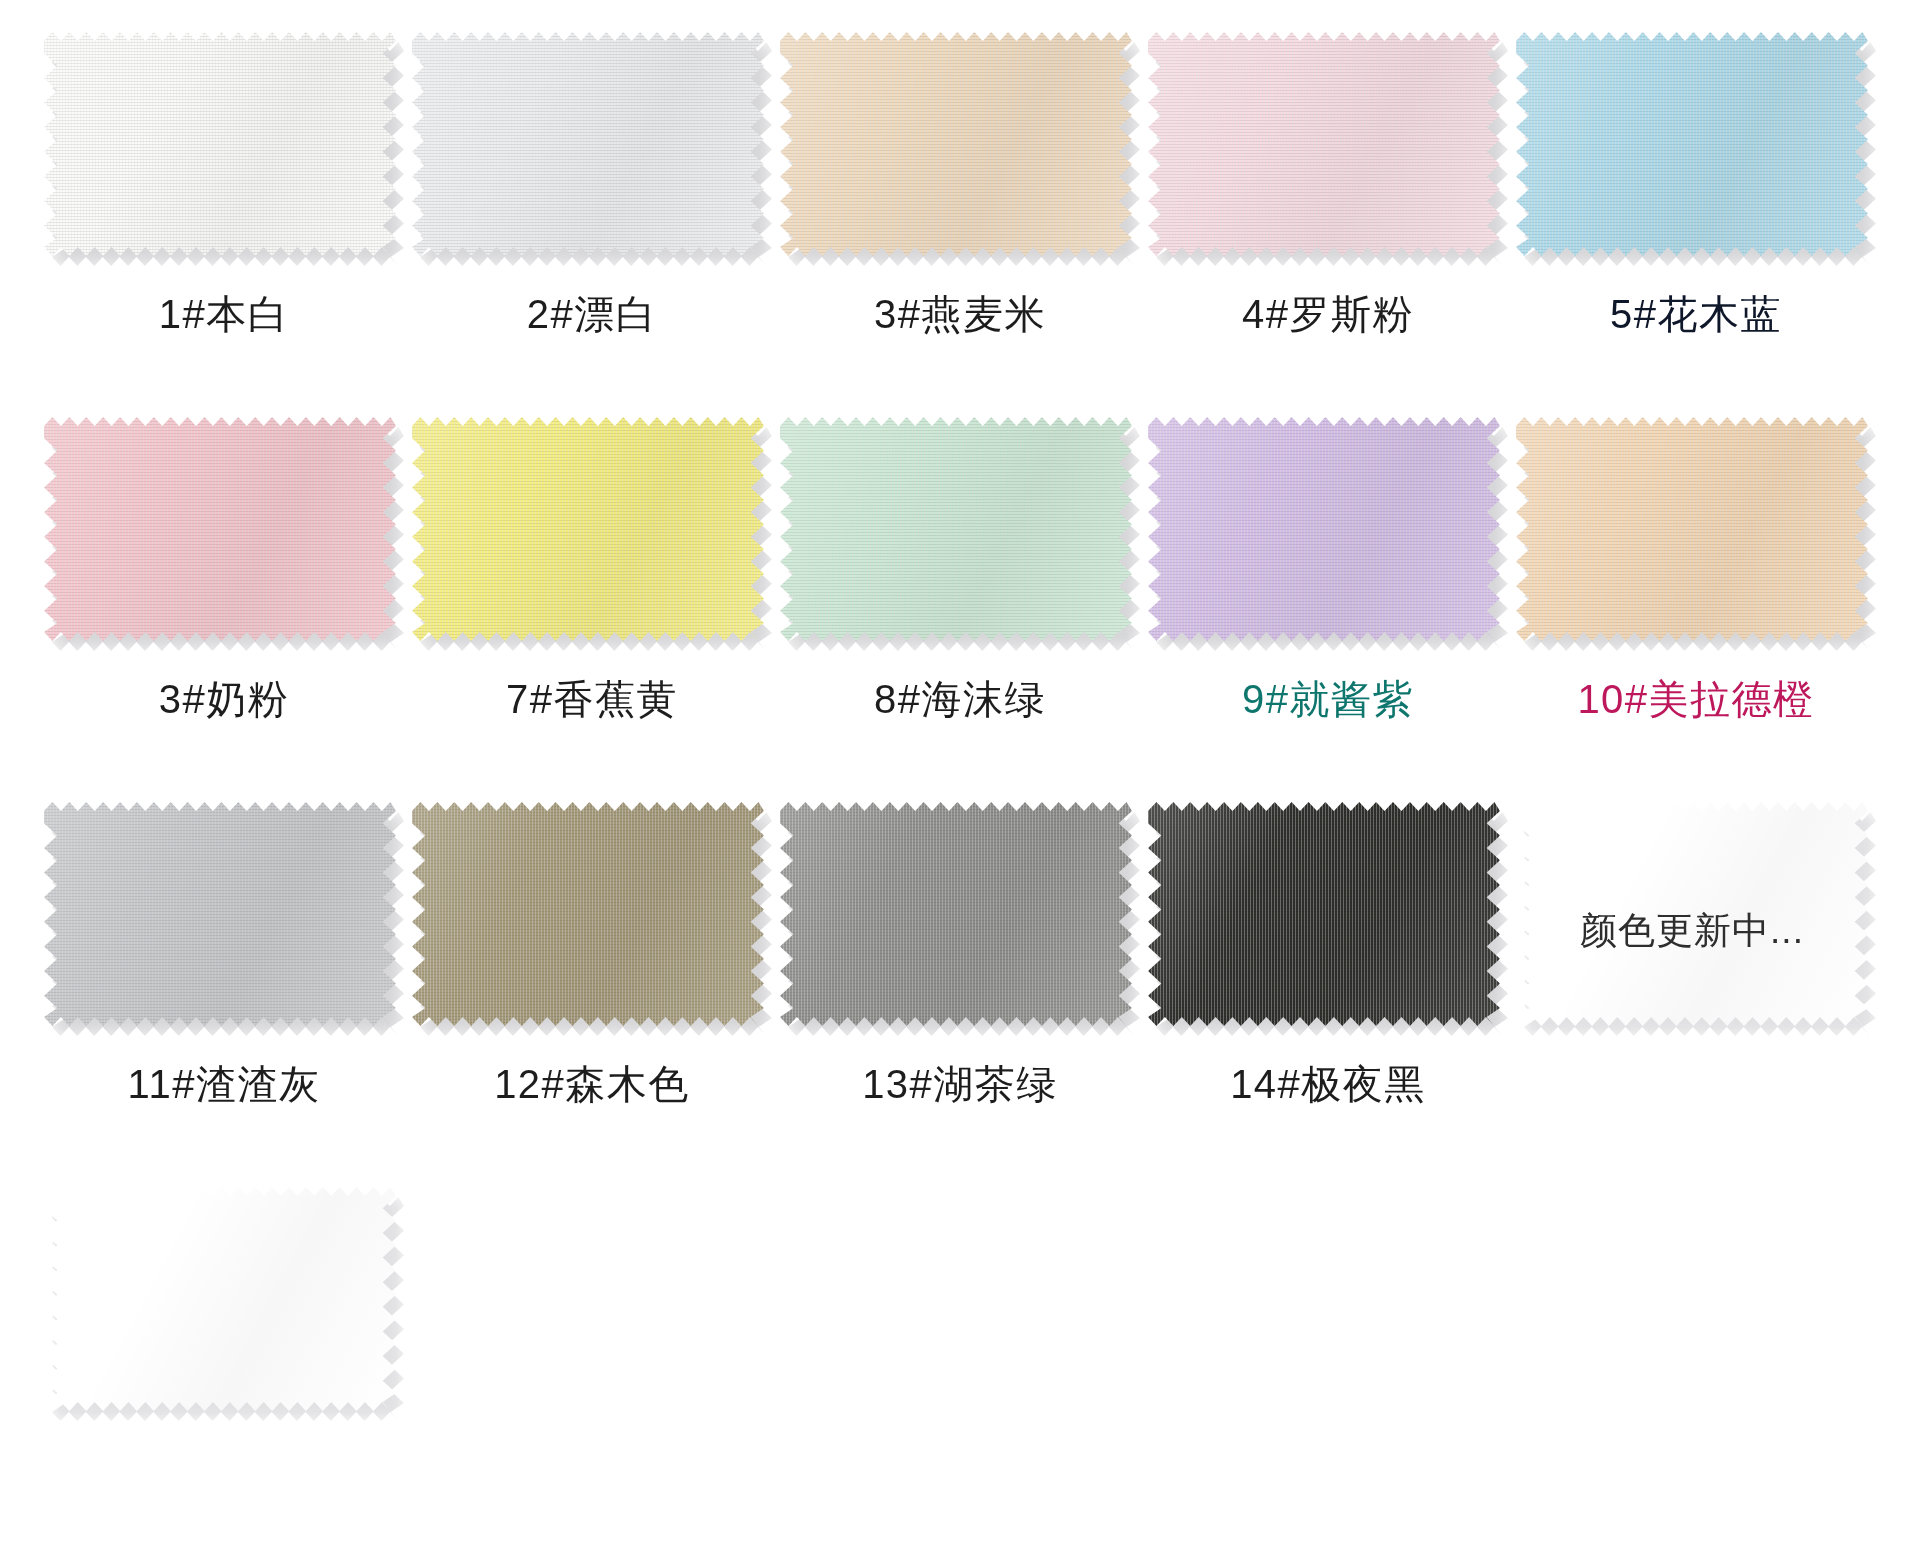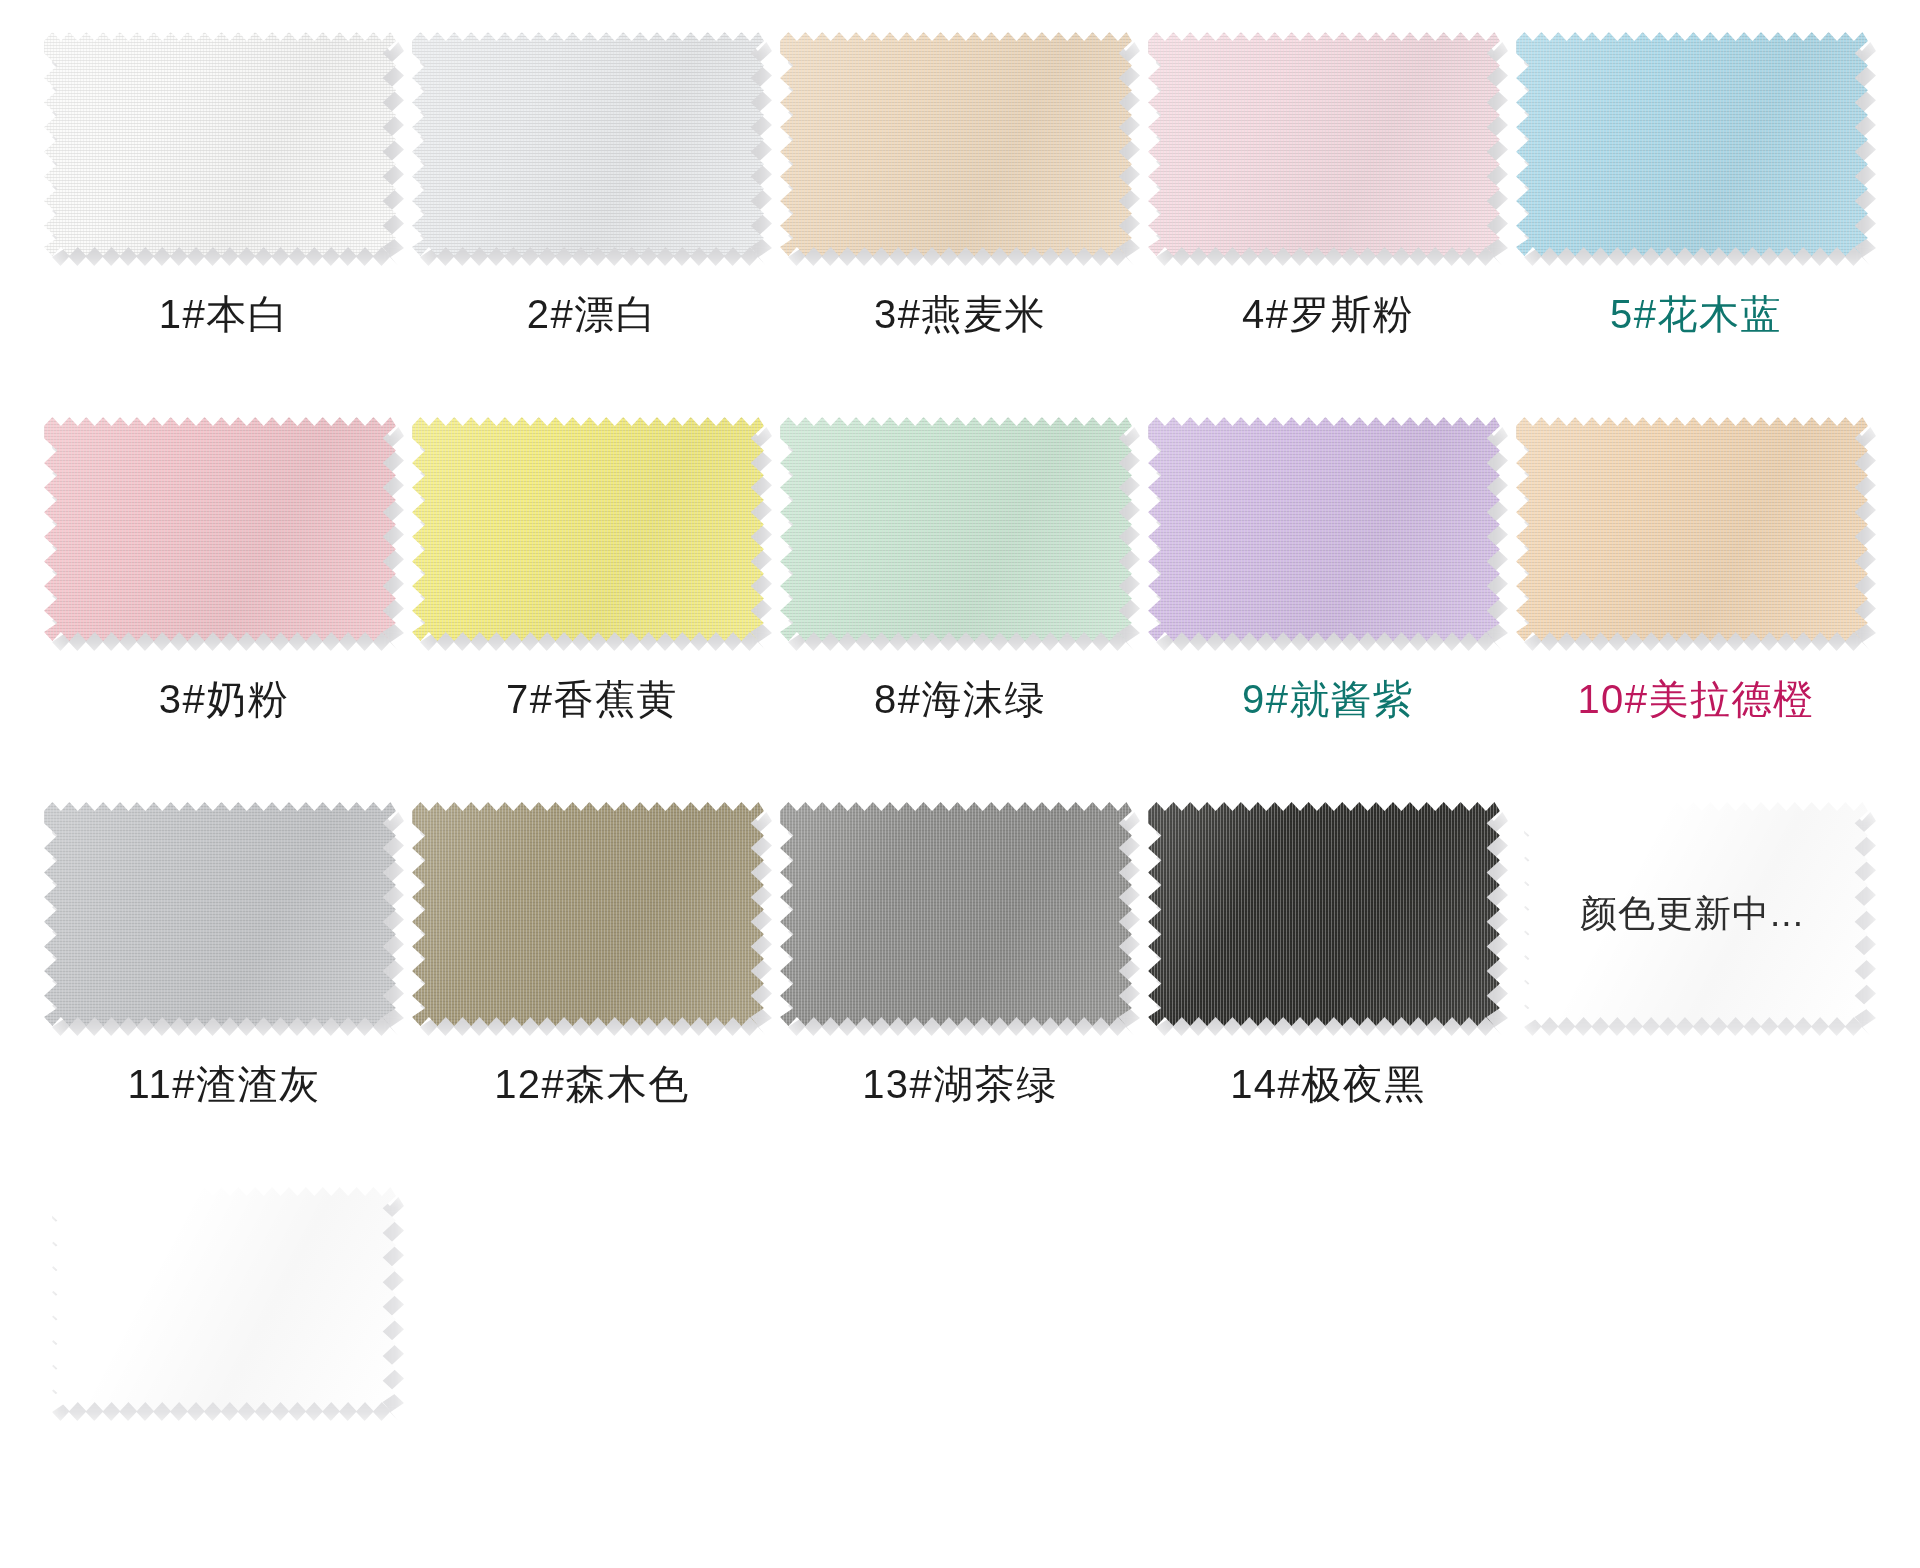--- a/index.html
+++ b/index.html
@@ -145,21 +145,21 @@
   }
   .chip.placeholder { background: #ffffff; }
   .chip-wrap.placeholder .chip-shadow {
     background: rgba(140,140,146,0.26);
     filter: blur(7px);
   }
 
   .placeholder-text {
     position: absolute;
     z-index: 2;
-    left: 0; top: 0;
+    left: 0; top: 17px;
     width: 352px;
     height: 224px;
     display: flex;
     align-items: center;
     justify-content: center;
     font-size: 37px;
     color: #2e2e2e;
     letter-spacing: 1px;
     white-space: nowrap;
     text-align: right;
@@ -225,21 +225,21 @@
     </div>
     <div class="swatch-cell">
       <div class="chip-wrap">
         <div class="chip-shadow"></div>
         <div class="chip" style="background: rgb(174, 220, 236);">
           <div class="weave"></div>
           <div class="weave-hi"></div>
           <div class="sheen"></div>
         </div>
       </div>
-      <div class="swatch-label" style="color: #0f766e; text-align: center;">5#花木蓝</div>
+      <div class="swatch-label" style="color: #0f172a; text-align: center;">5#花木蓝</div>
     </div>
     <div class="swatch-cell">
       <div class="chip-wrap">
         <div class="chip-shadow"></div>
         <div class="chip" style="background: rgb(246, 198, 205);">
           <div class="weave"></div>
           <div class="weave-hi"></div>
           <div class="sheen"></div>
         </div>
       </div>

